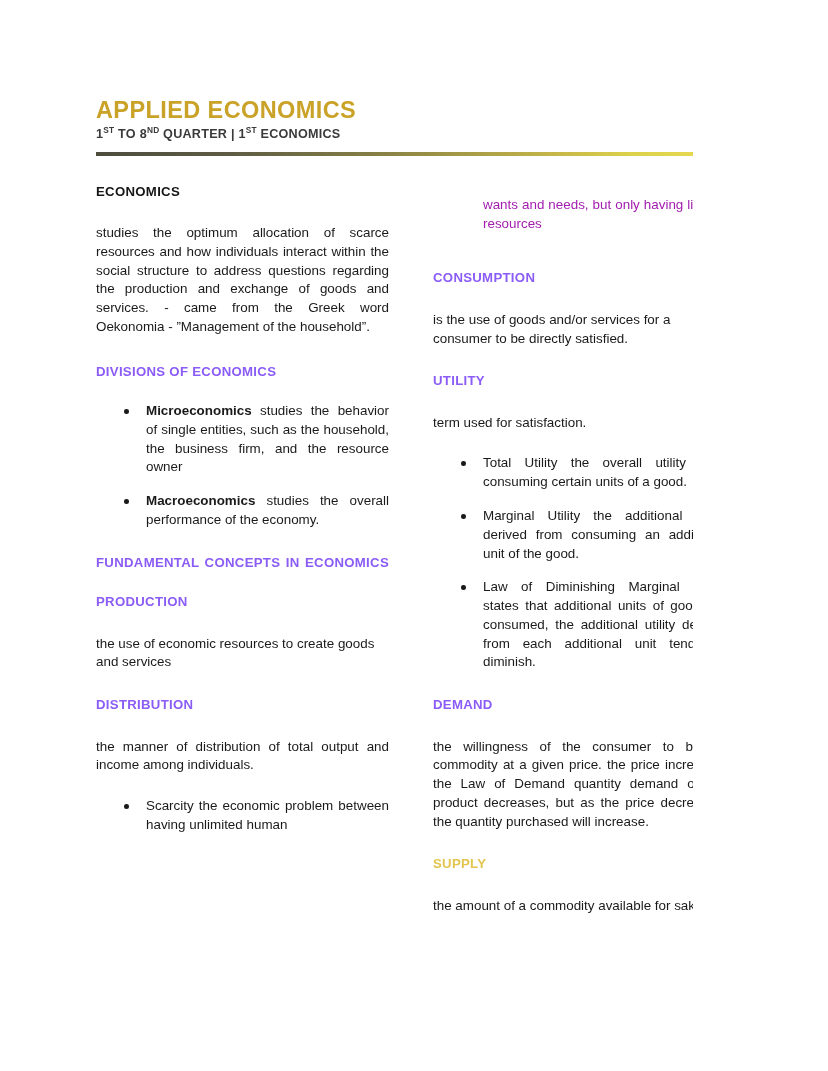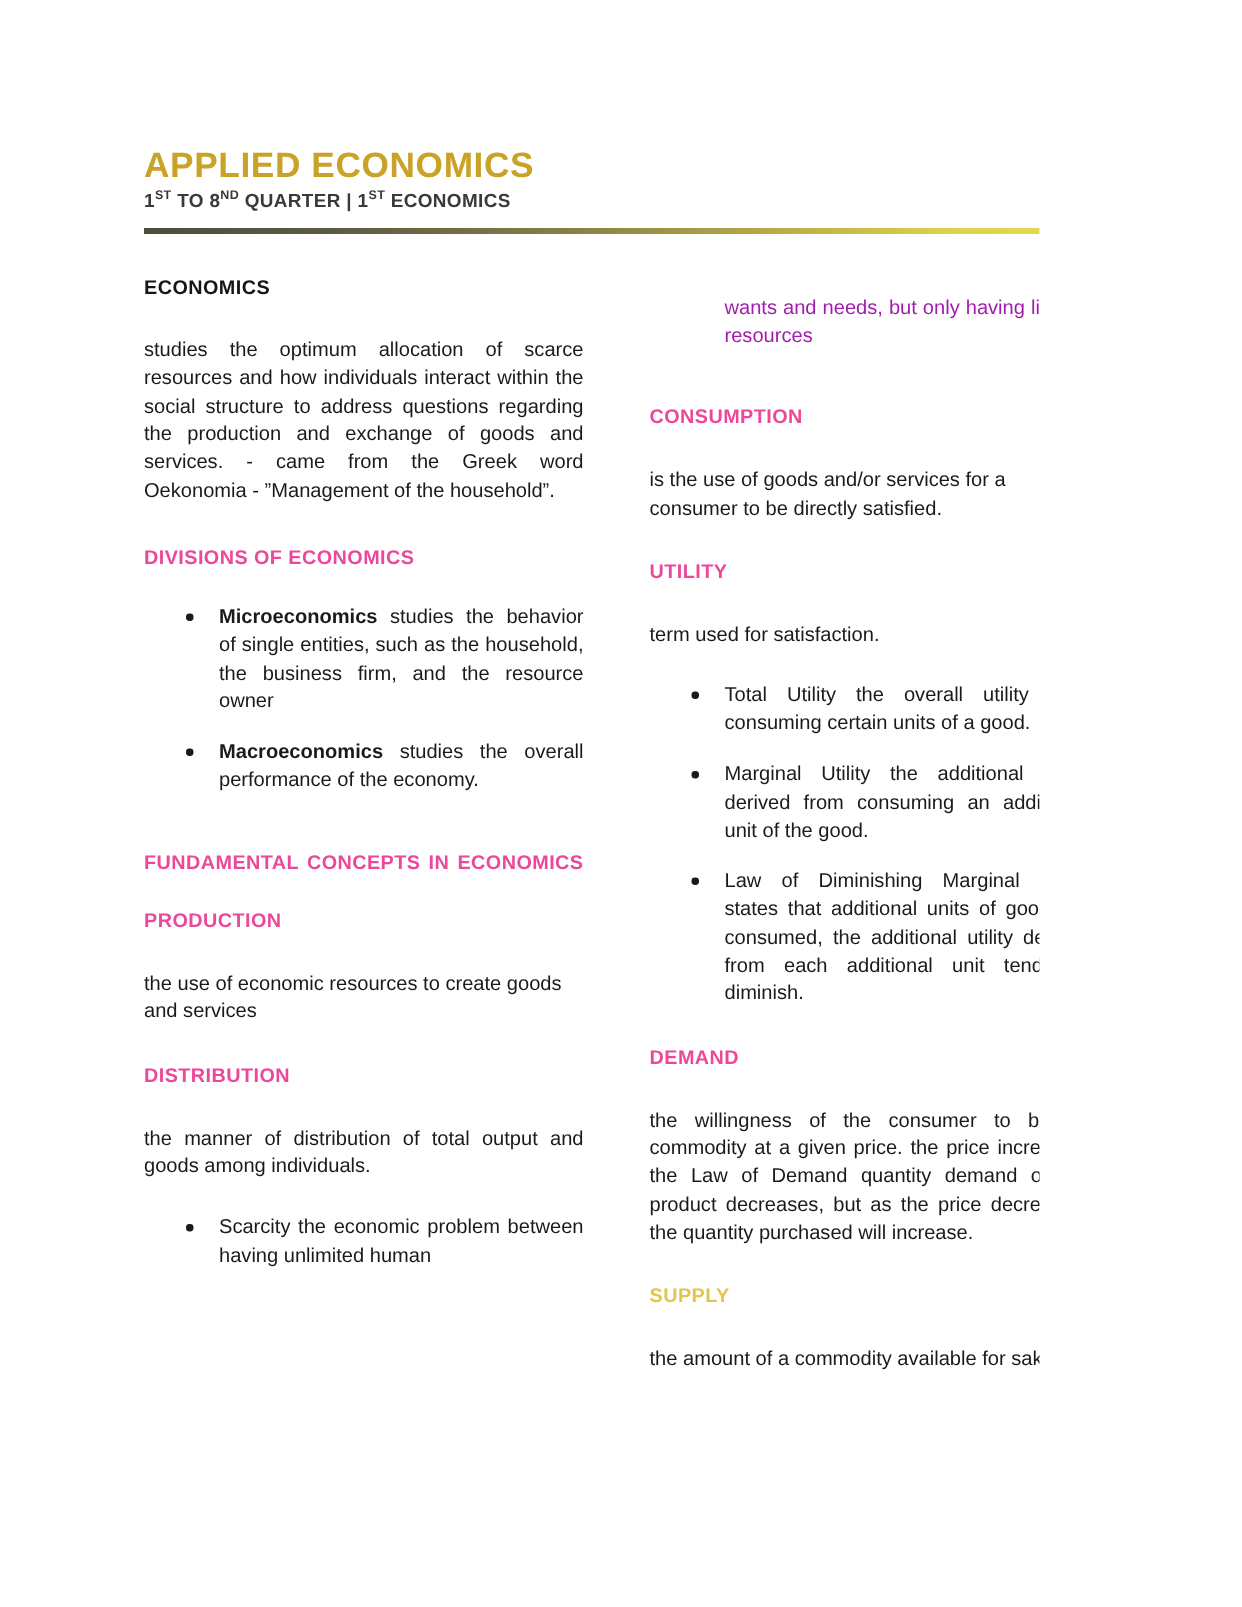--- a/index.html
+++ b/index.html
@@ -91,34 +91,33 @@
     font-weight: bold;
     color: #161616;
     letter-spacing: 0.3px;
     margin: 0;
     line-height: 1.3;
   }
 
   .h-gold {
     font-size: 13.2px;
     font-weight: bold;
-    color: #ec4899;
+    color: #8b5cf6;
     letter-spacing: 0.3px;
     margin: 0;
     line-height: 1.32;
   }
 
   .h-gold.light {
     color: #e2c54e;
   }
 
   .h-gold.justified {
     text-align: justify;
     text-align-last: justify;
-    margin-top: 12px;
   }
 
   .body-text {
     font-size: 13.4px;
     color: #1a1a1a;
     line-height: 1.40;
     margin: 0;
     text-align: justify;
     text-align-last: left;
     hyphens: none;
@@ -225,21 +224,21 @@
         <h2 class="h-gold justified">FUNDAMENTAL CONCEPTS IN ECONOMICS</h2>
 
         <div class="gap-22"></div>
         <h2 class="h-gold">PRODUCTION</h2>
         <div class="gap-24"></div>
         <p class="body-text raggedright">the use of economic resources to create goods and services</p>
 
         <div class="gap-24"></div>
         <h2 class="h-gold">DISTRIBUTION</h2>
         <div class="gap-24"></div>
-        <p class="body-text">the manner of distribution of total output and goods among individuals.</p>
+        <p class="body-text">the manner of distribution of total output and income among individuals.</p>
 
         <div class="gap-22"></div>
         <ul class="bullets">
           <li>
             <span class="dot"></span><span>Scarcity the economic problem between having unlimited human</span>
           </li>
         </ul>
 
       </div>
 

